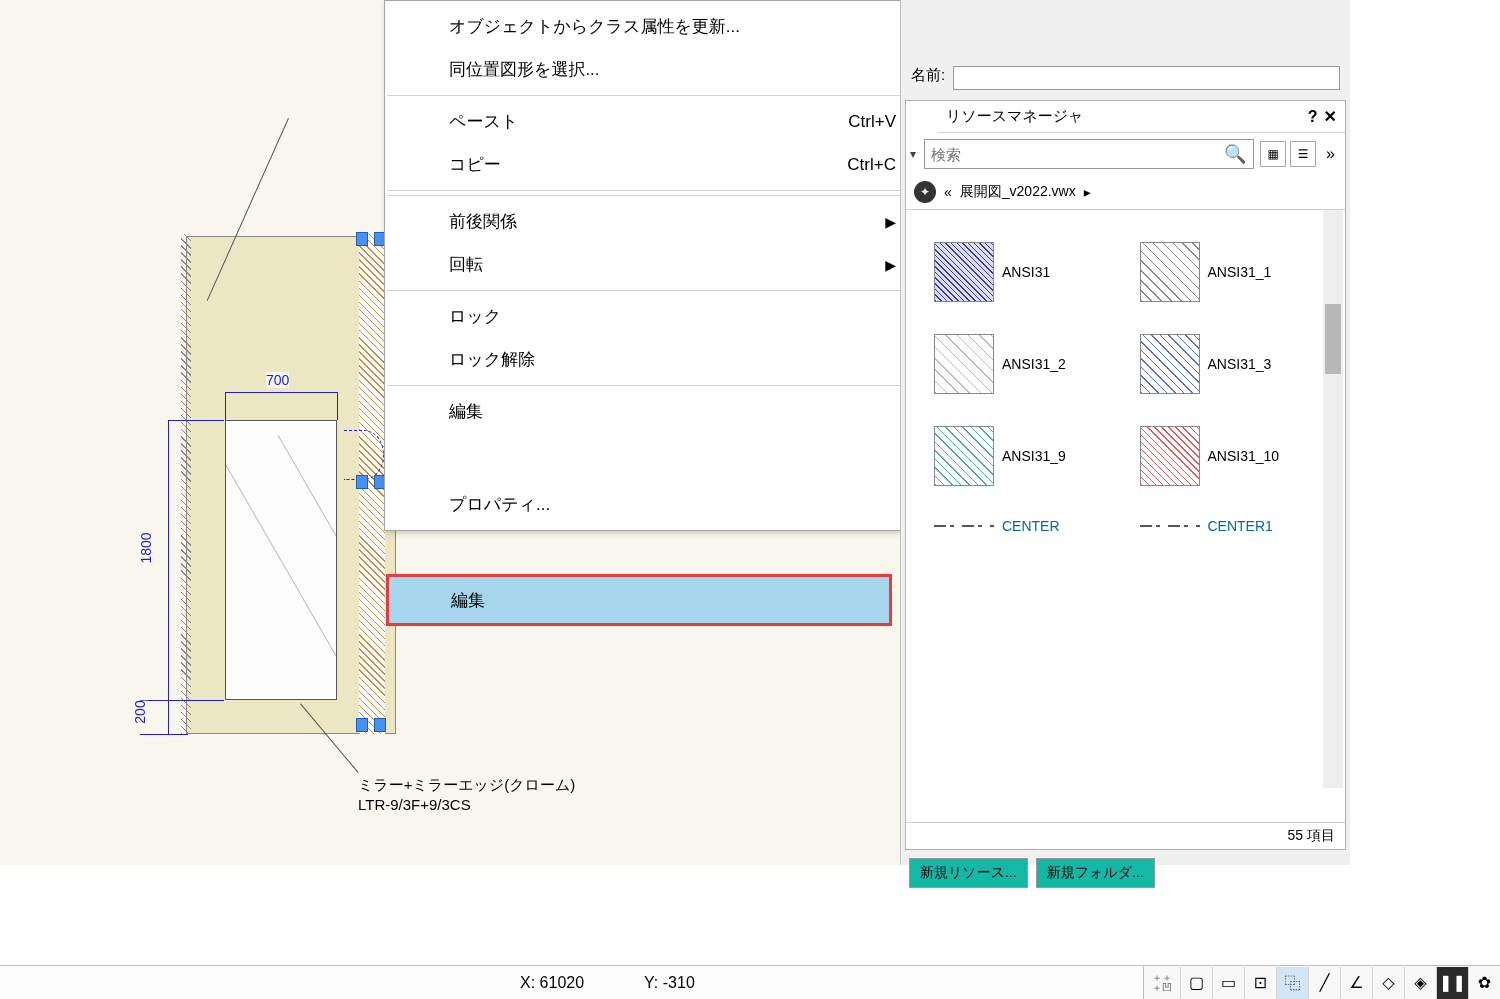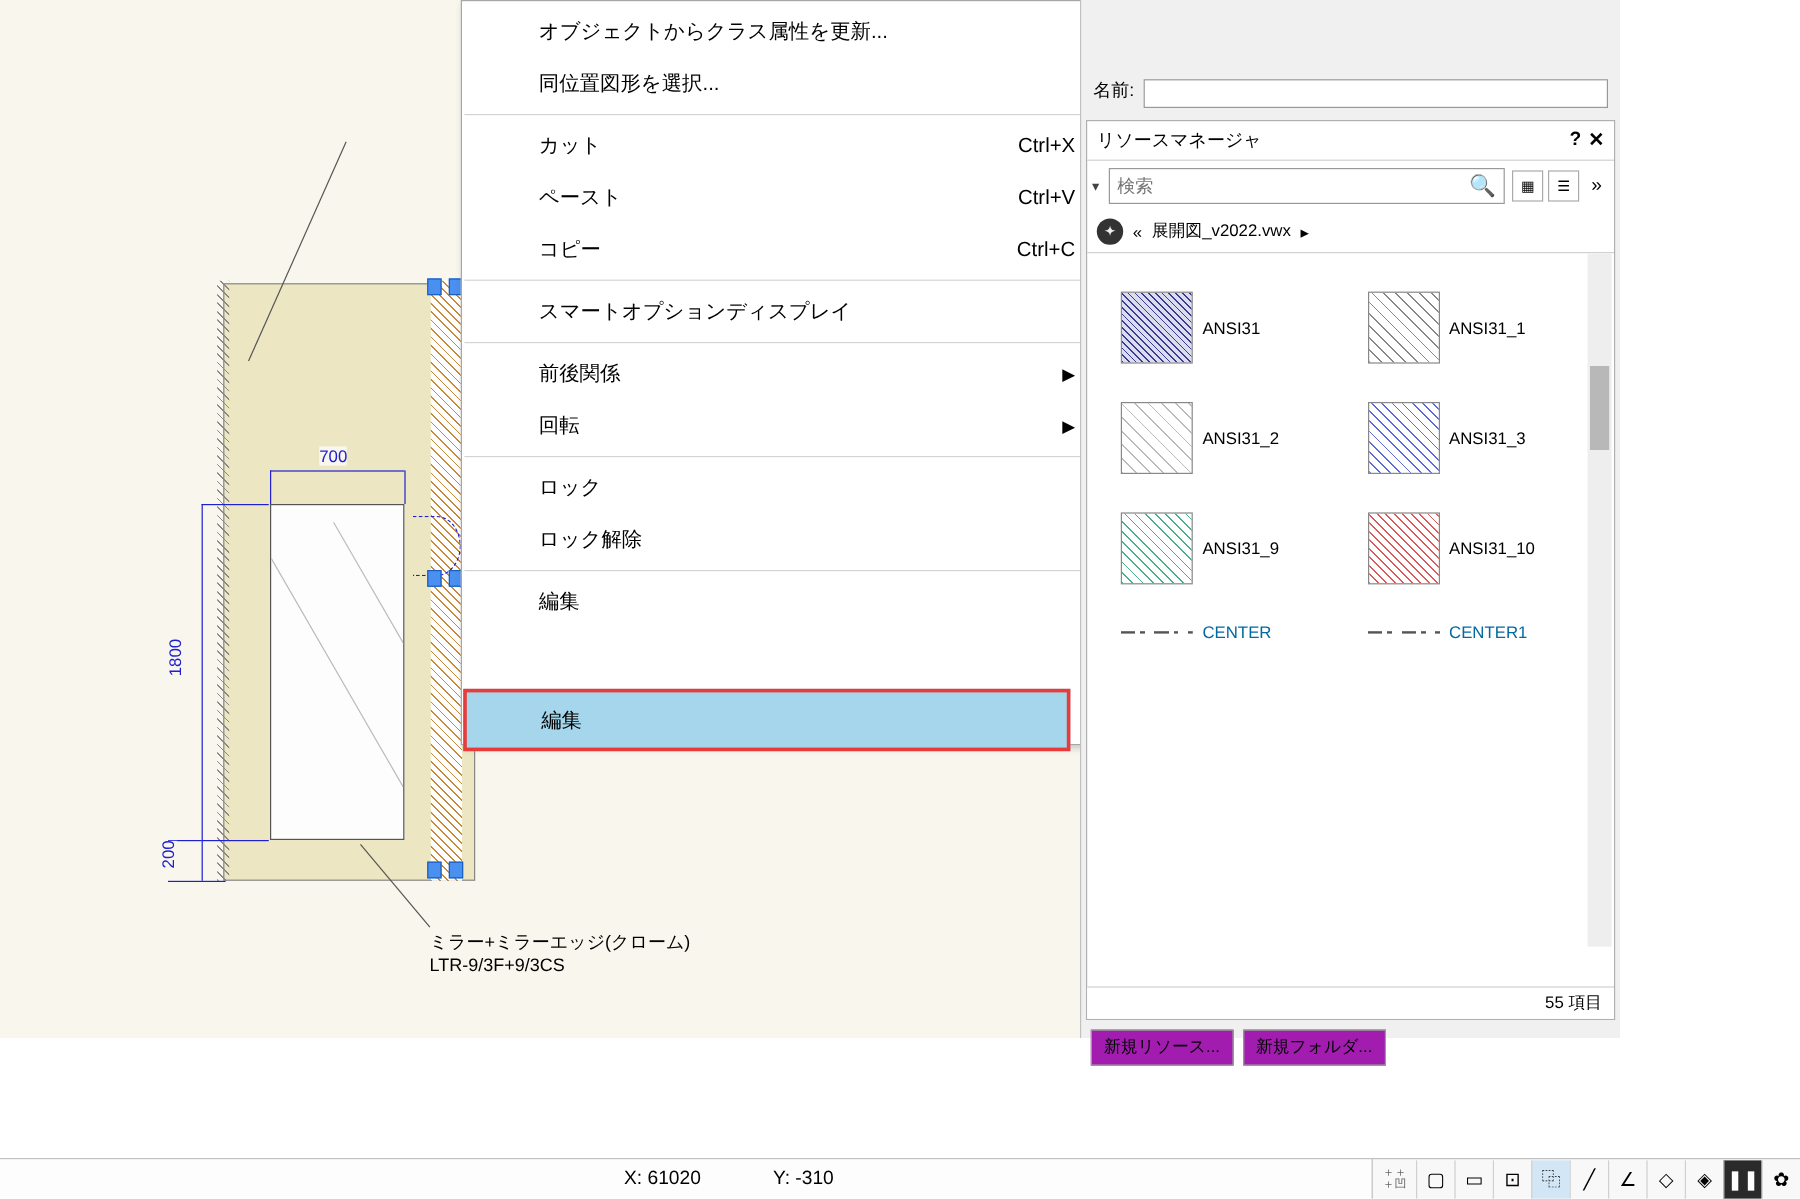--- a/index.html
+++ b/index.html
@@ -50,20 +50,21 @@
     border: 1px solid #b0b0b0;
     height: 750px;
     position: relative;
   }
   .rm-titlebar {
     display: flex;
     align-items: center;
     padding: 6px 8px;
     border-bottom: 1px solid #d0d0d0;
     gap: 6px;
+    margin-left: 32px;
   }
   .rm-titlebar .title { flex: 1; font-size: 15px; }
   .rm-titlebar .help, .rm-titlebar .close {
     font-weight: bold;
     font-size: 16px;
     color: #000;
     cursor: pointer;
   }
   .rm-search-row {
     display: flex;
@@ -173,21 +174,21 @@
     border-top: 1px solid #d0d0d0;
     background: #fff;
   }
 
   .rm-buttons {
     display: flex;
     gap: 8px;
     padding: 8px 8px 2px 8px;
   }
   .rm-buttons button {
-    background: #a21caf;
+    background: #14b8a6;
     border: 1px solid #999;
     padding: 5px 10px;
     font-size: 14px;
     cursor: pointer;
   }
 
   
   .statusbar {
     position: absolute;
     left: 0; bottom: 0;
@@ -402,35 +403,28 @@
 
 <div class="context-menu" id="ctxmenu">
     <div class="item">
       <span>オブジェクトからクラス属性を更新...</span>
     </div>
     <div class="item">
       <span>同位置図形を選択...</span>
     </div>
     <div class="sep"></div>
     <div class="item">
-      <span>カット</span>
-      <span class="shortcut">Ctrl+X</span>
-    </div>
-    <div class="item">
       <span>ペースト</span>
       <span class="shortcut">Ctrl+V</span>
     </div>
     <div class="item">
       <span>コピー</span>
       <span class="shortcut">Ctrl+C</span>
     </div>
     <div class="sep"></div>
-    <div class="item">
-      <span>スマートオプションディスプレイ</span>
-    </div>
     <div class="sep"></div>
     <div class="item">
       <span>前後関係</span>
       <span class="sub">▶</span>
     </div>
     <div class="item">
       <span>回転</span>
       <span class="sub">▶</span>
     </div>
     <div class="sep"></div>

